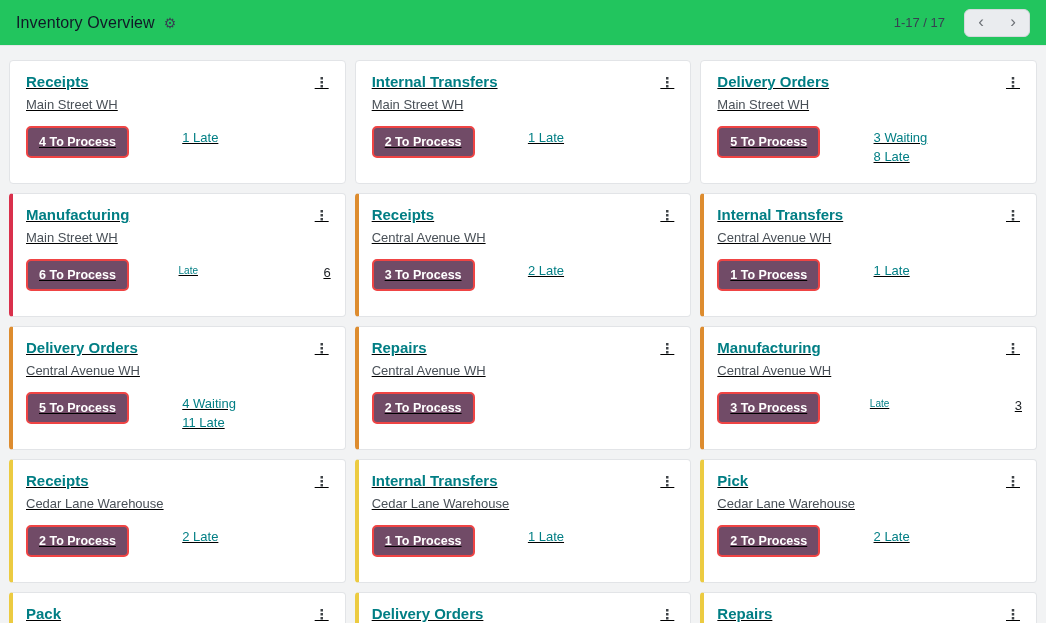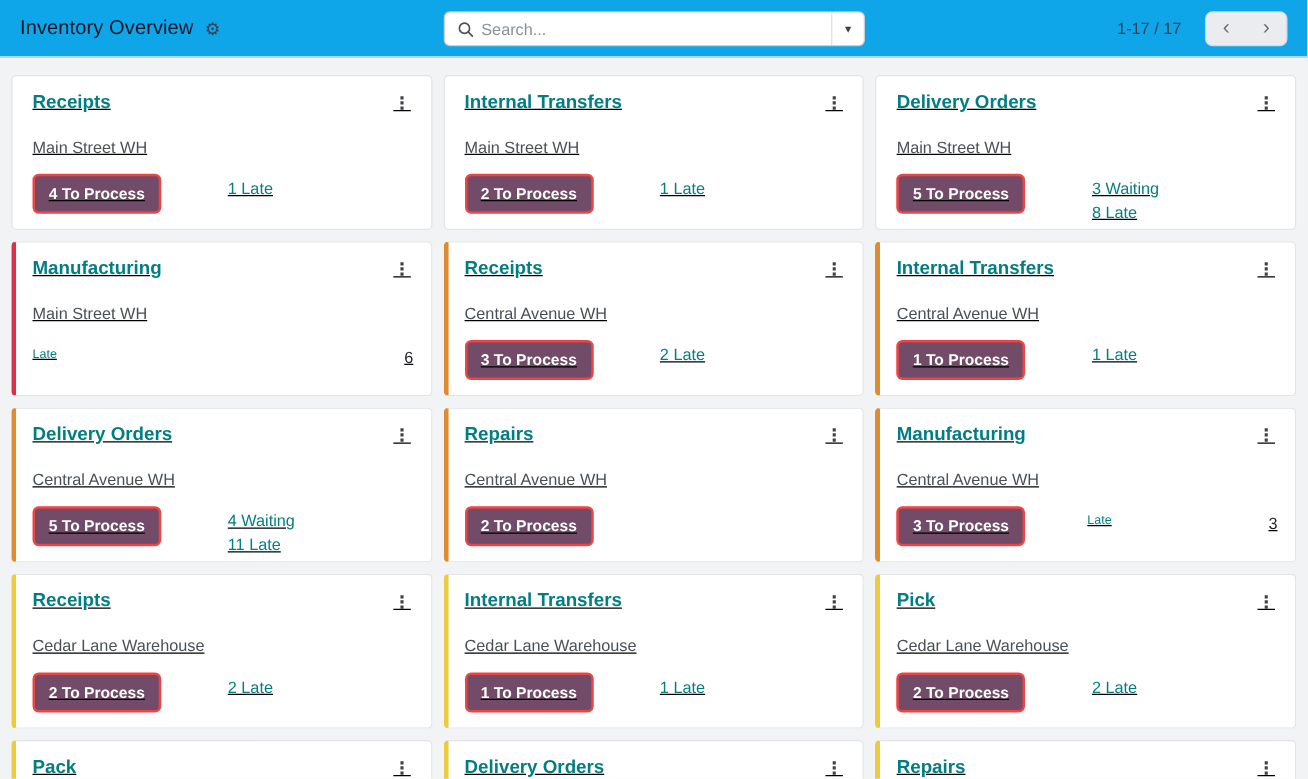--- a/index.html
+++ b/index.html
@@ -1,20 +1,20 @@
 <!DOCTYPE html>
 <html><head>
 <meta charset="utf-8">
 <style>
   * { margin:0; padding:0; box-sizing:border-box; }
   html,body { width:1046px; height:623px; overflow:hidden; background:#f2f3f4;
     font-family:"Liberation Sans","DejaVu Sans",sans-serif; }
 
   
-  .topbar { position:relative; height:46px; background:#0ea5e9; border-bottom:1px solid #e4e6e8;
+  .topbar { position:relative; height:46px; background:#22c55e; border-bottom:1px solid #e4e6e8;
     display:flex; align-items:center; padding:0 16px; }
   .crumb-wrap { display:flex; align-items:center; gap:9px; }
   .crumb-title { font-size:16px; color:#111827; letter-spacing:.1px; }
   .gear-btn { font-size:14px; color:#374151; cursor:pointer; line-height:1; padding-top:1px; }
 
   .search-wrap { position:absolute; left:355px; top:9px; width:337px; height:28px;
     background:#fff; border:1px solid #c9ced4; border-radius:5px; display:flex; align-items:stretch; }
   .search-icon { display:flex; align-items:center; padding:0 6px 0 10px; }
   .search-input { flex:1; border:none; outline:none; font-size:13px; color:#374151;
     font-family:inherit; background:transparent; min-width:0; }
@@ -34,50 +34,40 @@
   .kanban-card { position:relative; height:124px; background:#fff; border:1px solid #e2e4e7;
     border-radius:4px; padding:12px 14px 12px 16px; overflow:hidden;text-decoration:underline; }
   .kanban-card.accent-red    { border-left:4px solid #d9304c; padding-left:13px; }
   .kanban-card.accent-orange { border-left:4px solid #dd8c2f; padding-left:13px; }
   .kanban-card.accent-yellow { border-left:4px solid #eccb41; padding-left:13px; }
 
   .kb-head { display:flex; align-items:flex-start; }
   .kb-title { font-size:15px; font-weight:600; color:#017e84; cursor:pointer; }
   .kb-kebab { margin-left:auto; font-size:14px; font-weight:700; color:#3e4347;
     cursor:pointer; line-height:1; padding:2px 2px 0 6px; }
-  .kb-subtitle { font-size:13px; color:#495057; margin-top:20px; }
+  .kb-subtitle { font-size:13px; color:#495057; margin-top:7px; }
 
   .kb-body { display:grid; grid-template-columns:1fr 0.95fr auto; align-items:start; margin-top:14px; }
   .kb-btn { justify-self:start; background:#714B67; color:#fff; border:2px solid #ef4444;
     border-radius:5px; font-size:12.5px; font-weight:700; padding:7px 11px; cursor:pointer;
     font-family:inherit; white-space:nowrap; }
   .kb-links { display:flex; flex-direction:column; gap:4px; padding-top:5px; }
   .kb-link { font-size:13px; color:#017e84; text-decoration:none; cursor:pointer; line-height:1.15; }
   .kb-status-label { font-size:10px; color:#017e84; padding-top:6px; cursor:pointer; }
   .kb-status-count { font-size:13px; color:#212529; padding-top:6px; justify-self:end; }
 </style>
 </head>
 <body>
 
 <div class="topbar">
   <div class="crumb-wrap">
     <span class="crumb-title">Inventory Overview</span>
     <span class="gear-btn">⚙</span>
   </div>
 
-  <div class="search-wrap">
-    <span class="search-icon">
-      <svg width="13" height="13" viewBox="0 0 14 14">
-          <circle cx="6" cy="6" r="4.4" fill="none" stroke="#495057" stroke-width="1.4"></circle>
-          <line x1="9.4" y1="9.4" x2="12.8" y2="12.8" stroke="#495057" stroke-width="1.4" stroke-linecap="round"></line>
-        </svg>
-    </span>
-    <input class="search-input" placeholder="Search..." style="">
-    <span class="search-caret">▾</span>
-  </div>
 
   <div class="pager">
     <span class="pager-range">1-17 / 17</span>
     <div class="pager-btns">
       <span class="pager-btn">‹</span>
       <span class="pager-btn">›</span>
     </div>
   </div>
 </div>
 
@@ -125,20 +115,21 @@
 
     </div>
   </div>
     <div class="kanban-card accent-red">
     <div class="kb-head">
       <span class="kb-title">Manufacturing</span>
       <span class="kb-kebab">⋮</span>
     </div>
     <div class="kb-subtitle">Main Street WH</div>
     <div class="kb-body">
+      <button class="kb-btn">6 To Process</button>
 
       <span class="kb-status-label">Late</span>
       <span class="kb-status-count">6</span>
     </div>
   </div>
     <div class="kanban-card accent-orange">
     <div class="kb-head">
       <span class="kb-title">Receipts</span>
       <span class="kb-kebab">⋮</span>
     </div>

